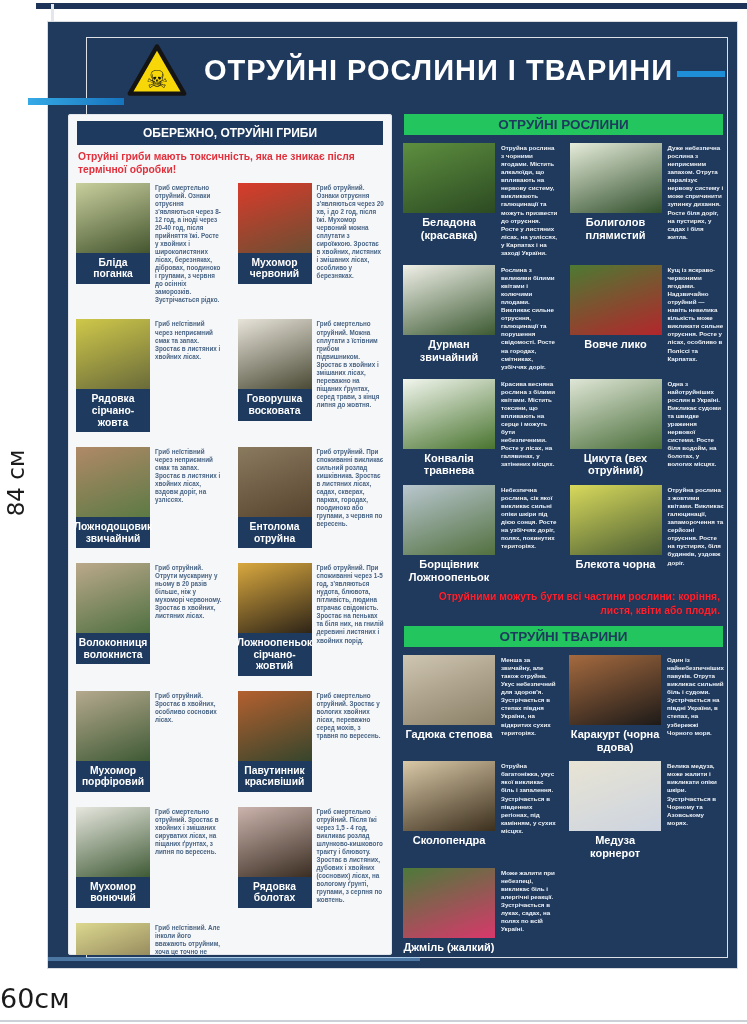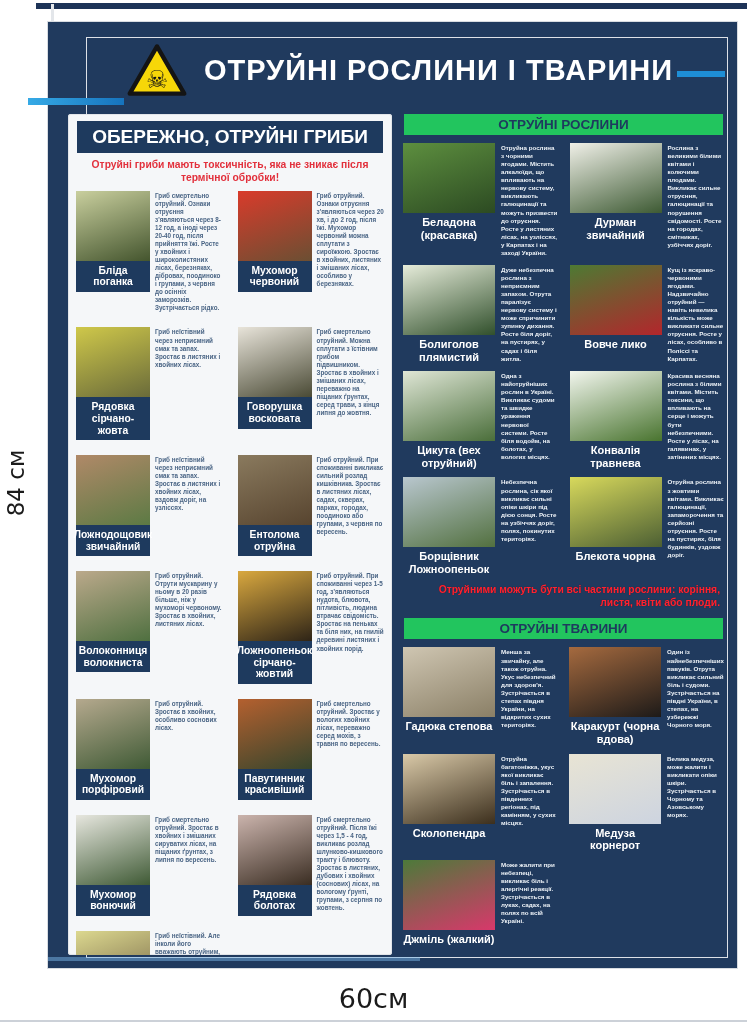--- a/index.html
+++ b/index.html
@@ -6,21 +6,21 @@
   *{box-sizing:border-box;}
   body{font-family:"Liberation Sans",sans-serif;}
   .stage{position:relative;width:747px;height:1024px;background:#ffffff;overflow:hidden;}
 
   
   .frame-top{position:absolute;left:36px;right:0;top:3px;height:6px;background:#1d3357;}
   .frame-left{position:absolute;left:51px;top:4px;bottom:56px;width:3px;background:#e3e6ea;}
   .frame-bottom{position:absolute;left:0;right:0;bottom:2px;height:2px;background:#ccd1d8;}
   .dim-left{position:absolute;left:-64px;top:470px;width:160px;text-align:center;
     transform:rotate(-90deg);font-size:23px;color:#1b1b1b;font-family:"DejaVu Sans",sans-serif;}
-  .dim-bottom{position:absolute;left:0;right:0;bottom:10px;text-align:center;
+  .dim-bottom{position:absolute;left:0;right:0;bottom:10px;text-align:left;
     font-size:27px;color:#1b1b1b;font-family:"DejaVu Sans",sans-serif;}
 
   
   .poster{position:absolute;left:48px;top:22px;width:689px;height:946px;background:#203a5e;
     box-shadow:0 0 0 1px #d8dce1;}
   .inner-frame{position:absolute;left:38px;top:15px;right:9px;bottom:10px;
     border:1.5px solid rgba(255,255,255,.85);pointer-events:none;}
   .accent-left{position:absolute;left:-20px;top:76px;width:96px;height:7px;z-index:5;
     background:linear-gradient(90deg,#36aae6,#1673bd);}
   .accent-right{position:absolute;right:12px;top:49px;width:48px;height:6px;z-index:5;background:#1e8ed6;}
@@ -28,23 +28,23 @@
 
   .title-row{position:absolute;left:26px;right:12px;top:8px;height:80px;z-index:3;
     display:flex;align-items:center;justify-content:center;gap:16px;}
   .title-text{color:#fff;font-weight:bold;font-size:29px;letter-spacing:1px;white-space:nowrap;}
 
   .columns{position:absolute;left:20px;right:11px;top:92px;bottom:13px;display:flex;gap:9px;z-index:2;}
 
   
   .left-panel{width:324px;background:#f5f7f9;border-radius:3px;padding:7px 8px 6px;overflow:hidden;
     box-shadow:0 0 0 1px #e2e5e9 inset;}
-  .m-header{background:#1e3a5e;color:#fff;font-weight:bold;font-size:19px;text-align:center;
+  .m-header{background:#1e3a5e;color:#fff;font-weight:bold;font-size:12px;text-align:center;
     padding:5px 2px;margin:0 1px 5px;}
-  .m-warning{color:#e2303c;font-weight:bold;font-size:10.3px;line-height:1.3;text-align:center;margin:0 2px 6px;}
+  .m-warning{color:#e2303c;font-weight:bold;font-size:10.3px;line-height:1.3;text-align:left;margin:0 2px 6px;}
   .m-grid{display:grid;grid-template-columns:1fr 1fr;column-gap:12px;row-gap:6px;gap:15px;}
   .m-card{display:flex;gap:5px;}
   .m-photo{width:74px;flex:0 0 74px;position:relative;}
   .m-img{width:74px;height:70px;}
   .m-name{background:#1e3a5e;color:#fff;font-weight:bold;font-size:10.3px;line-height:1.12;
     text-align:center;padding:4px 2px;min-height:24px;display:flex;align-items:center;justify-content:center;}
   .m-desc{flex:1;font-size:6.3px;line-height:1.28;color:#4a6585;font-weight:bold;padding-top:1px;}
 
   
   .right-panel{flex:1;display:flex;flex-direction:column;overflow:hidden;padding:0 2px;}
@@ -205,56 +205,56 @@
   <div class="p-card">
     <div class="p-left">
       <div class="p-img" style="background: linear-gradient(160deg, rgb(93, 143, 63) 0%, rgb(44, 74, 34) 100%);"></div>
       <div class="p-name">Беладона (красавка)</div>
     </div>
     <div class="p-desc">Отруйна рослина з чорними ягодами. Містить алкалоїди, що впливають на нервову систему, викликають галюцинації та можуть призвести до отруєння. Росте у листяних лісах, на узліссях, у Карпатах і на заході України.</div>
   </div>
 
   <div class="p-card">
     <div class="p-left">
+      <div class="p-img" style="background: linear-gradient(160deg, rgb(230, 236, 218) 0%, rgb(49, 80, 44) 100%);"></div>
+      <div class="p-name">Болиголов плямистий</div>
+    </div>
+    <div class="p-desc">Дуже небезпечна рослина з неприємним запахом. Отрута паралізує нервову систему і може спричинити зупинку дихання. Росте біля доріг, на пустирях, у садах і біля житла.</div>
+  </div>
+
+  <div class="p-card">
+    <div class="p-left">
       <div class="p-img" style="background: linear-gradient(160deg, rgb(240, 240, 232) 0%, rgb(61, 90, 51) 100%);"></div>
       <div class="p-name">Дурман звичайний</div>
     </div>
     <div class="p-desc">Рослина з великими білими квітами і колючими плодами. Викликає сильне отруєння, галюцинації та порушення свідомості. Росте на городах, смітниках, узбіччях доріг.</div>
   </div>
 
   <div class="p-card">
     <div class="p-left">
-      <div class="p-img" style="background: linear-gradient(160deg, rgb(230, 236, 218) 0%, rgb(49, 80, 44) 100%);"></div>
-      <div class="p-name">Болиголов плямистий</div>
-    </div>
-    <div class="p-desc">Дуже небезпечна рослина з неприємним запахом. Отрута паралізує нервову систему і може спричинити зупинку дихання. Росте біля доріг, на пустирях, у садах і біля житла.</div>
-  </div>
-
-  <div class="p-card">
-    <div class="p-left">
       <div class="p-img" style="background: linear-gradient(160deg, rgb(77, 122, 51) 0%, rgb(179, 38, 44) 100%);"></div>
       <div class="p-name">Вовче лико</div>
     </div>
     <div class="p-desc">Кущ із яскраво-червоними ягодами. Надзвичайно отруйний — навіть невелика кількість може викликати сильне отруєння. Росте у лісах, особливо в Поліссі та Карпатах.</div>
   </div>
 
   <div class="p-card">
     <div class="p-left">
+      <div class="p-img" style="background: linear-gradient(160deg, rgb(242, 246, 238) 0%, rgb(73, 116, 47) 100%);"></div>
+      <div class="p-name">Конвалія травнева</div>
+    </div>
+    <div class="p-desc">Красива весняна рослина з білими квітами. Містить токсини, що впливають на серце і можуть бути небезпечними. Росте у лісах, на галявинах, у затінених місцях.</div>
+  </div>
+
+  <div class="p-card">
+    <div class="p-left">
       <div class="p-img" style="background: linear-gradient(160deg, rgb(223, 230, 214) 0%, rgb(74, 110, 58) 100%);"></div>
       <div class="p-name">Цикута (вех отруйний)</div>
     </div>
     <div class="p-desc">Одна з найотруйніших рослин в Україні. Викликає судоми та швидке ураження нервової системи. Росте біля водойм, на болотах, у вологих місцях.</div>
-  </div>
-
-  <div class="p-card">
-    <div class="p-left">
-      <div class="p-img" style="background: linear-gradient(160deg, rgb(242, 246, 238) 0%, rgb(73, 116, 47) 100%);"></div>
-      <div class="p-name">Конвалія травнева</div>
-    </div>
-    <div class="p-desc">Красива весняна рослина з білими квітами. Містить токсини, що впливають на серце і можуть бути небезпечними. Росте у лісах, на галявинах, у затінених місцях.</div>
   </div>
 
   <div class="p-card">
     <div class="p-left">
       <div class="p-img" style="background: linear-gradient(160deg, rgb(185, 199, 207) 0%, rgb(82, 112, 63) 100%);"></div>
       <div class="p-name">Борщівник Ложноопеньок</div>
     </div>
     <div class="p-desc">Небезпечна рослина, сік якої викликає сильні опіки шкіри під дією сонця. Росте на узбіччях доріг, полях, покинутих територіях.</div>
   </div>
 

